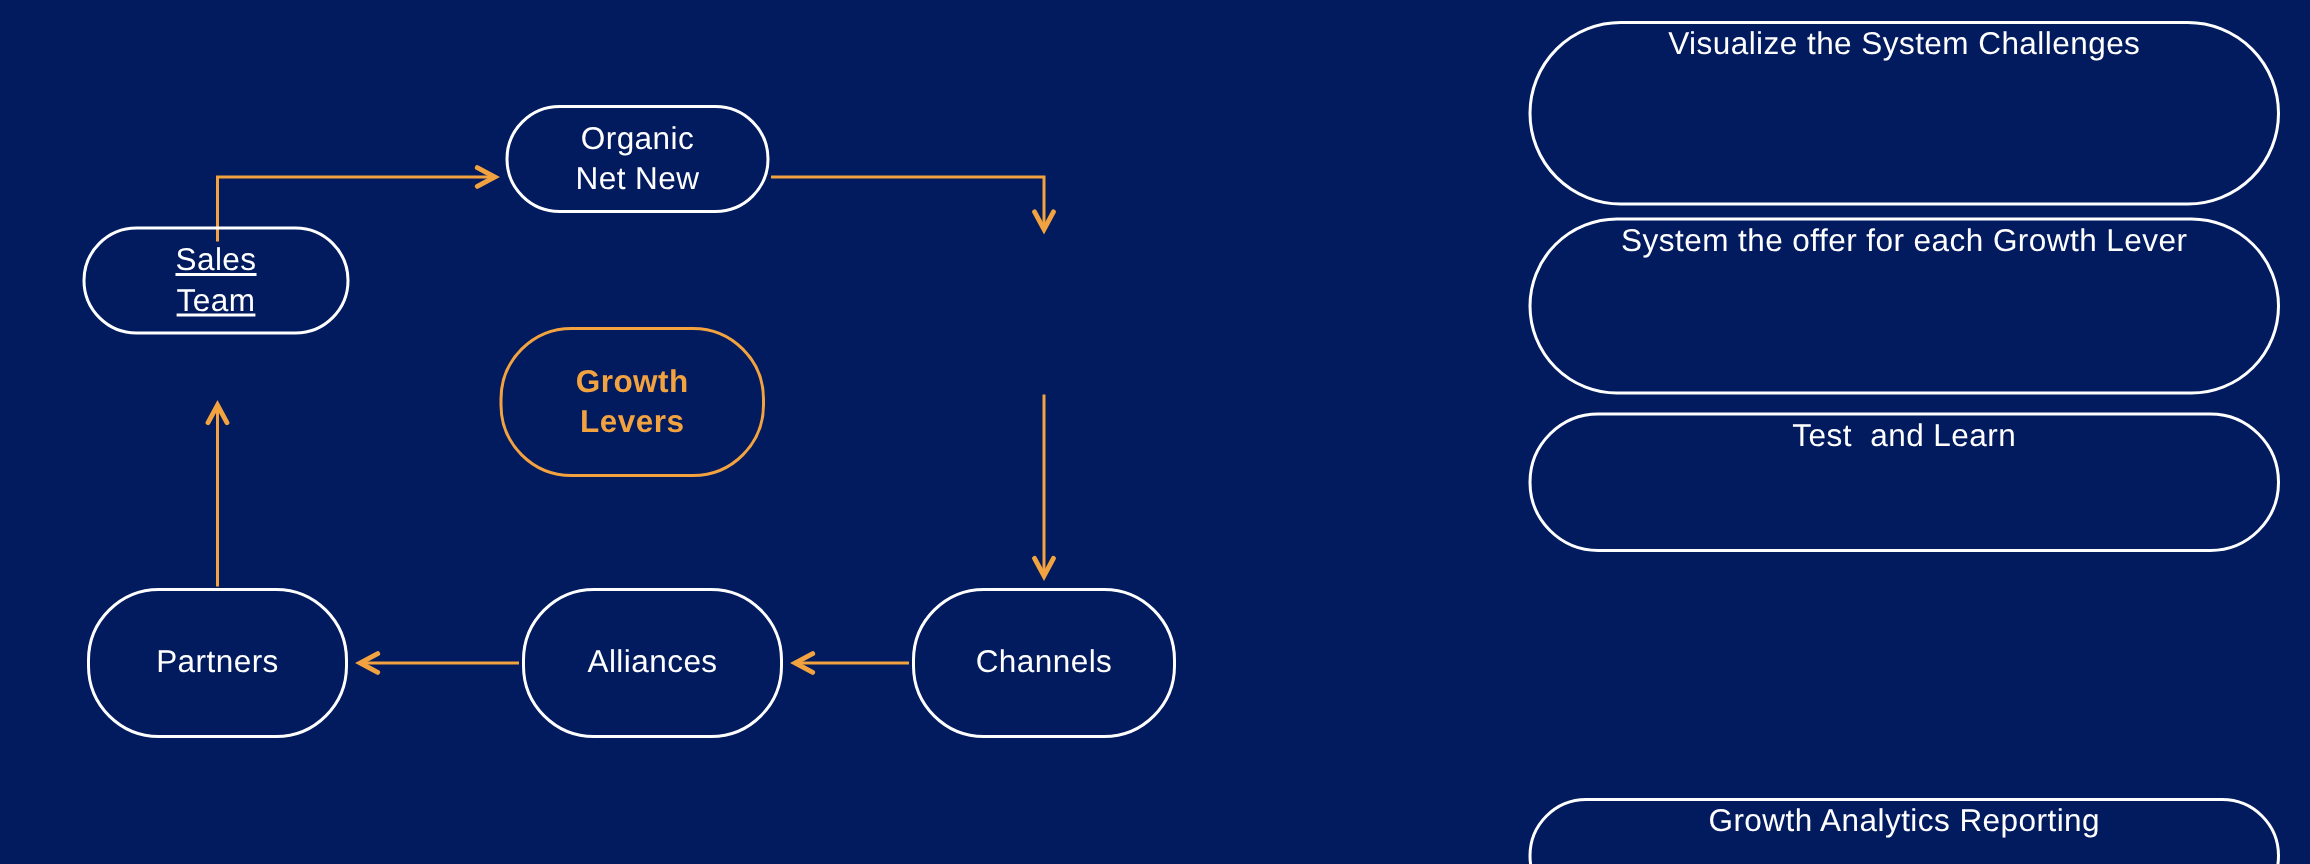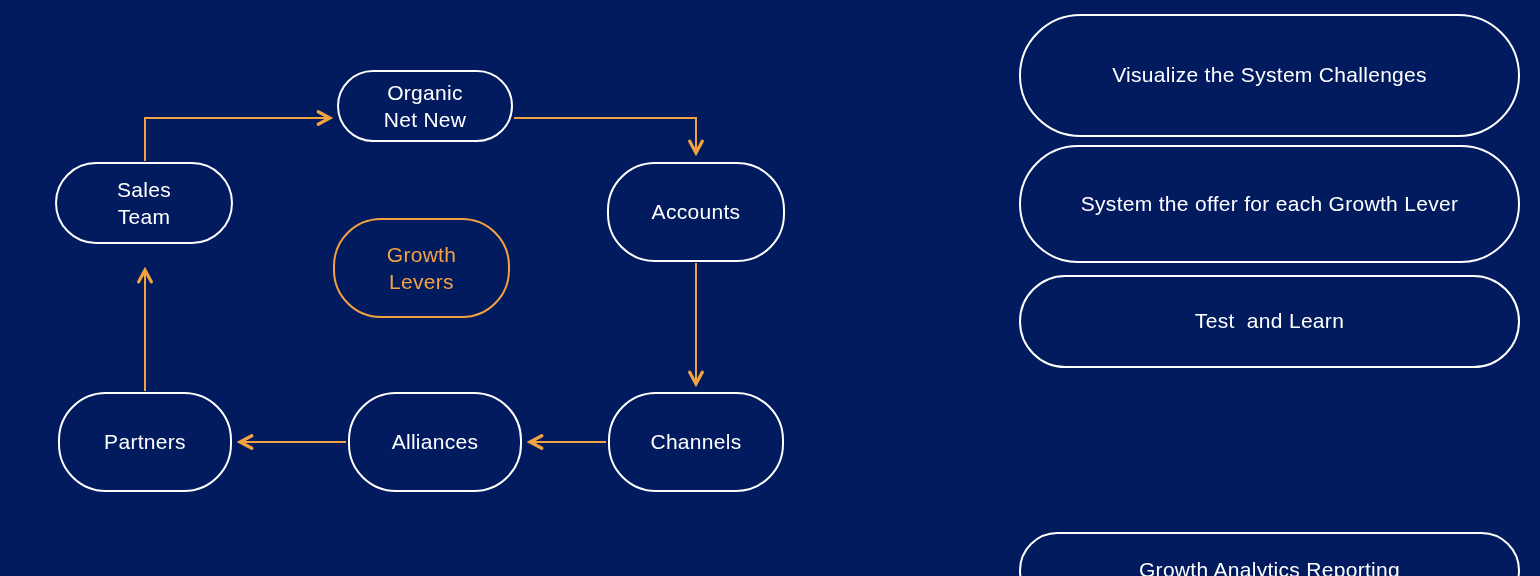--- a/index.html
+++ b/index.html
@@ -47,37 +47,36 @@
     text-align: center;
     color: var(--text);
     font-size: 21px;
     line-height: 1.3;
     letter-spacing: 0.3px;
   }
   .node .node-label { white-space: pre-line; }
   .node.accent {
     border-color: var(--accent-orange);
     color: var(--accent-orange);
-    font-weight: 400;
+    font-weight: 700;
   }
   .node-organic    { left: 337px; top:  70px; width: 176px; height: 72px; }
-  .node-sales      { left:  55px; top: 162px; width: 178px; height: 82px; }
+  .node-sales      { left:  55px; top: 151px; width: 178px; height: 72px; text-decoration: underline; }
   .node-growth     { left: 333px; top: 218px; width: 177px; height: 100px; }
   .node-accounts   { left: 607px; top: 162px; width: 178px; height: 100px; }
   .node-channels   { left: 608px; top: 392px; width: 176px; height: 100px; }
   .node-alliances  { left: 348px; top: 392px; width: 174px; height: 100px; }
   .node-partners   { left:  58px; top: 392px; width: 174px; height: 100px; text-align: right; }
   .pill {
     position: absolute;
     left: 1019px;
     width: 501px;
     border: 2px solid var(--node-border);
     border-radius: 999px;
     display: flex;
-    align-items: center;
     justify-content: center;
     text-align: center;
     color: var(--text);
     font-size: 21px;
     line-height: 1.35;
     letter-spacing: 0.3px;
     padding: 0 34px;
   }
   .pill .pill-label { white-space: pre-wrap; }
   .pill-1 { top:  14px; height: 123px; }
@@ -113,23 +112,20 @@
   <div class="node node-sales">
     <span class="node-label">Sales
 Team</span>
   </div>
 
   <div class="node node-growth accent">
     <span class="node-label">Growth
 Levers</span>
   </div>
 
-  <div class="node node-accounts">
-    <span class="node-label">Accounts</span>
-  </div>
 
   <div class="node node-channels">
     <span class="node-label">Channels</span>
   </div>
 
   <div class="node node-alliances">
     <span class="node-label">Alliances</span>
   </div>
 
   <div class="node node-partners">

